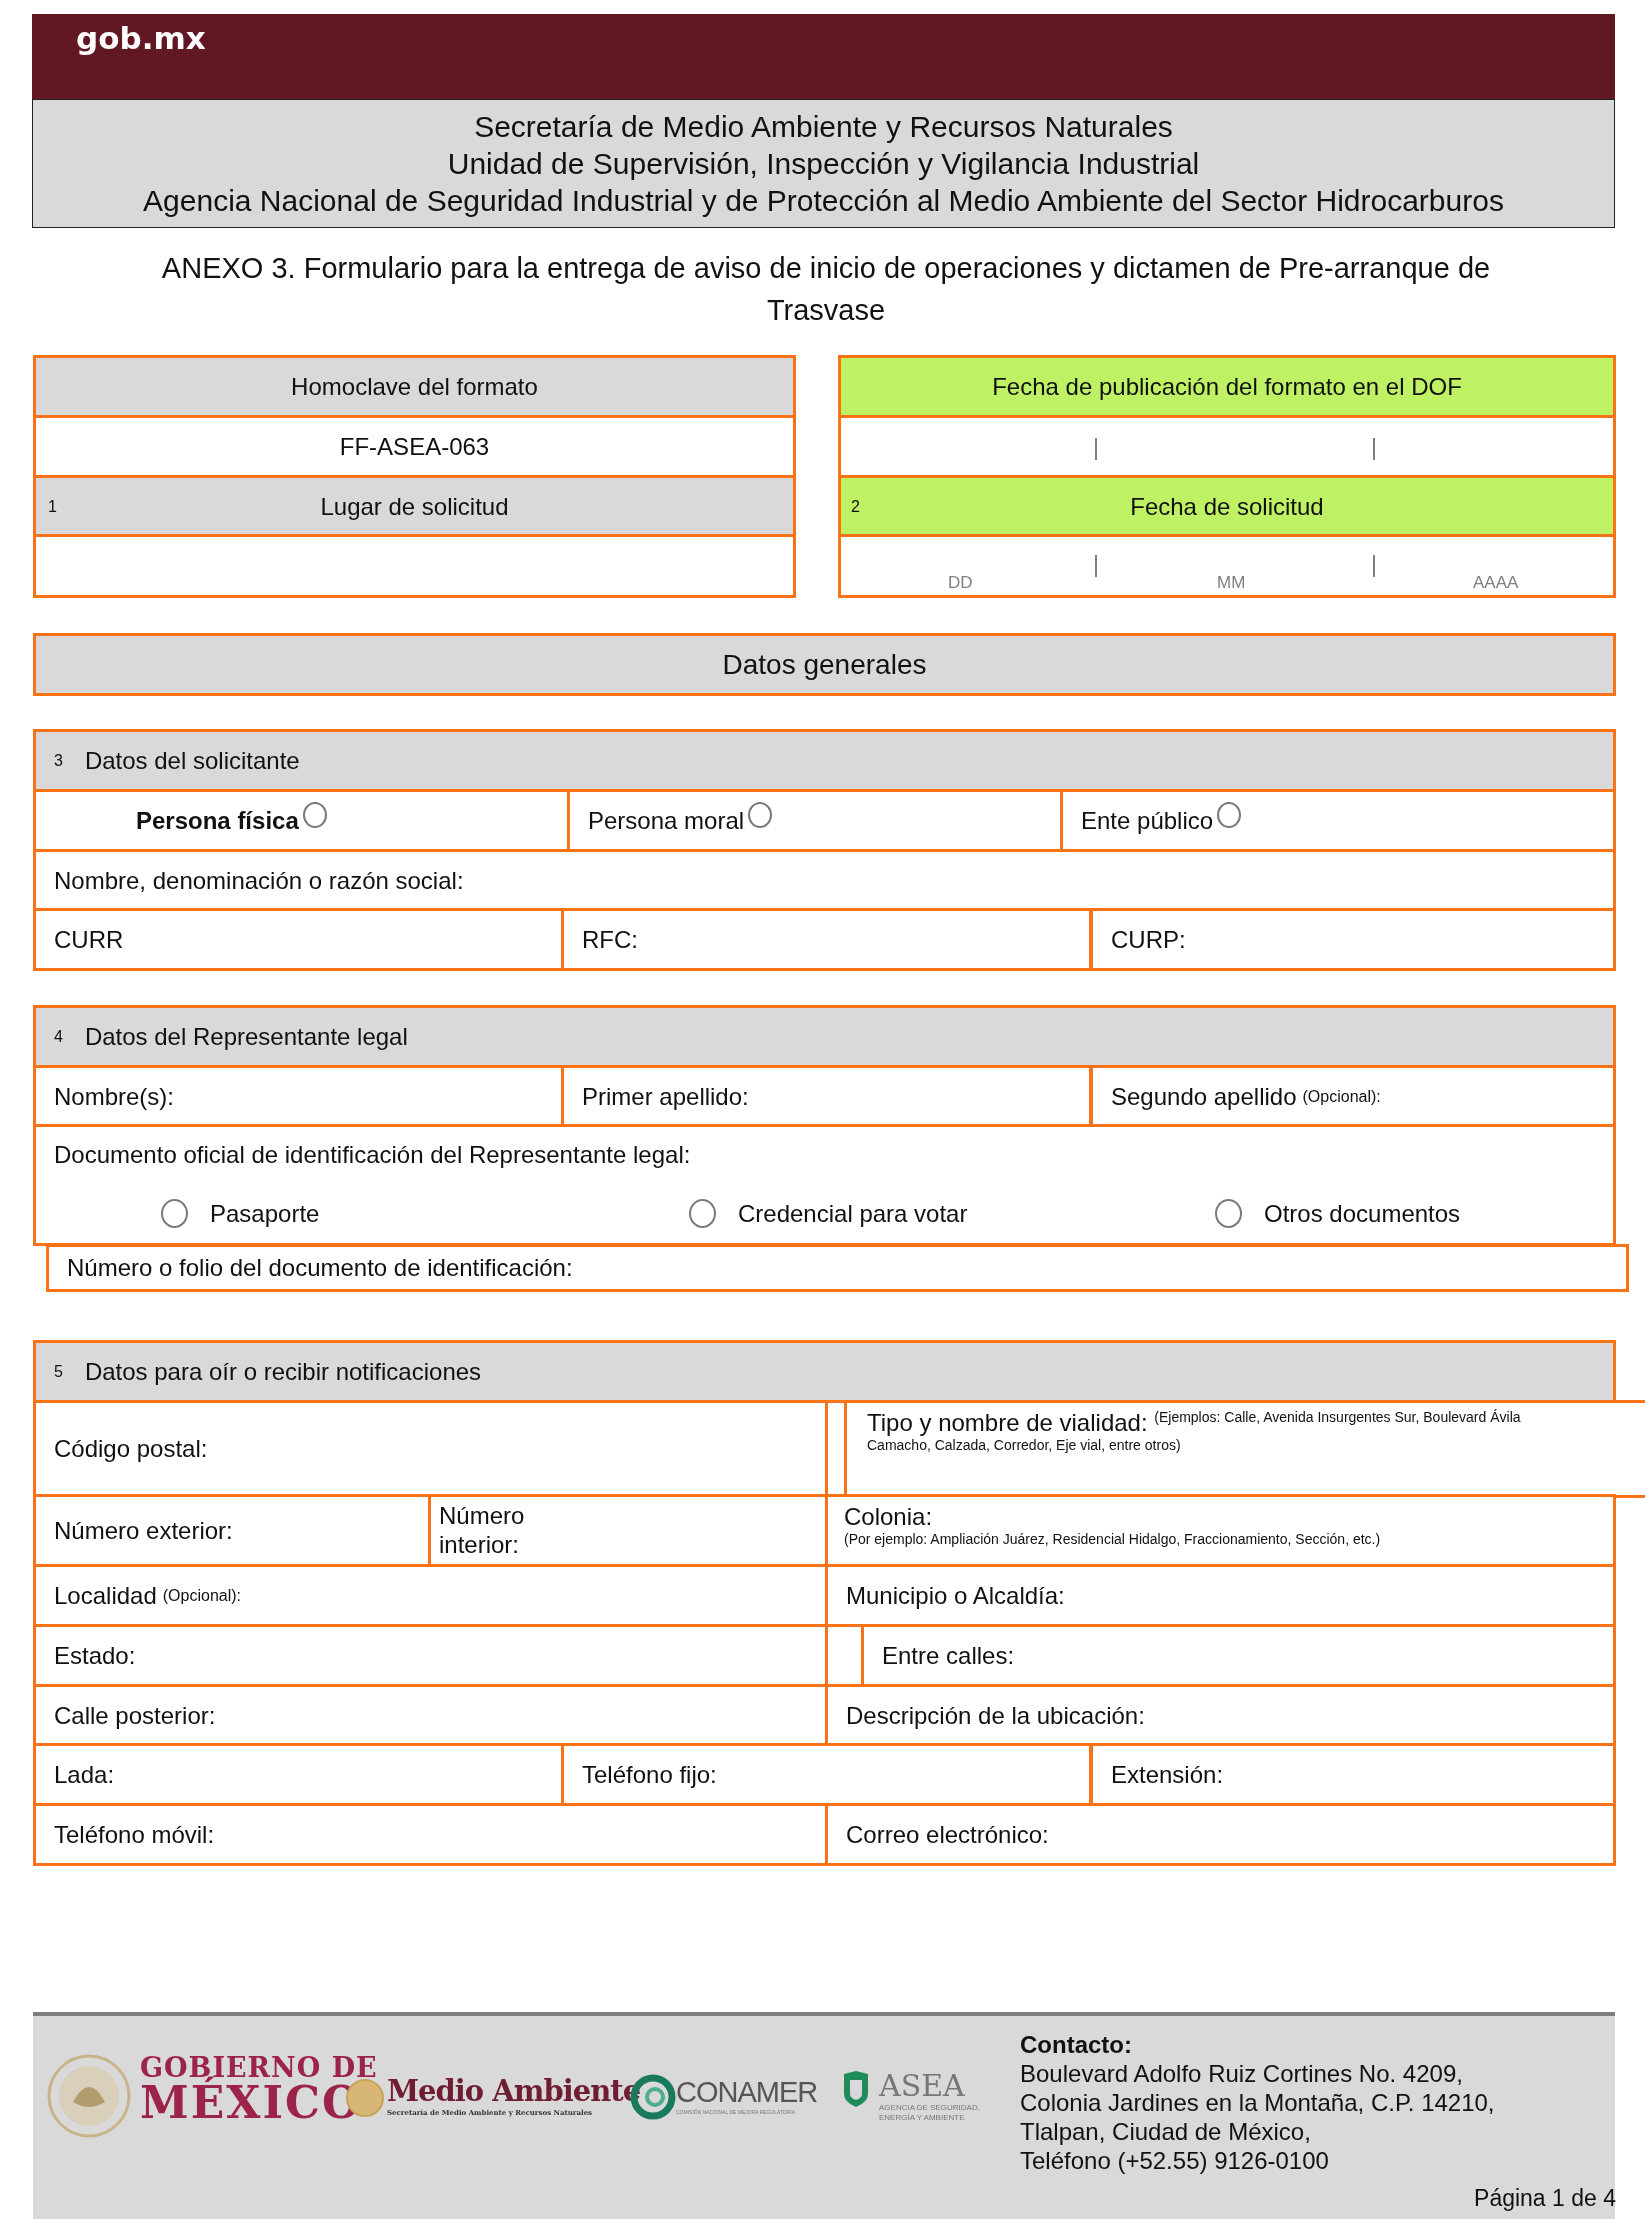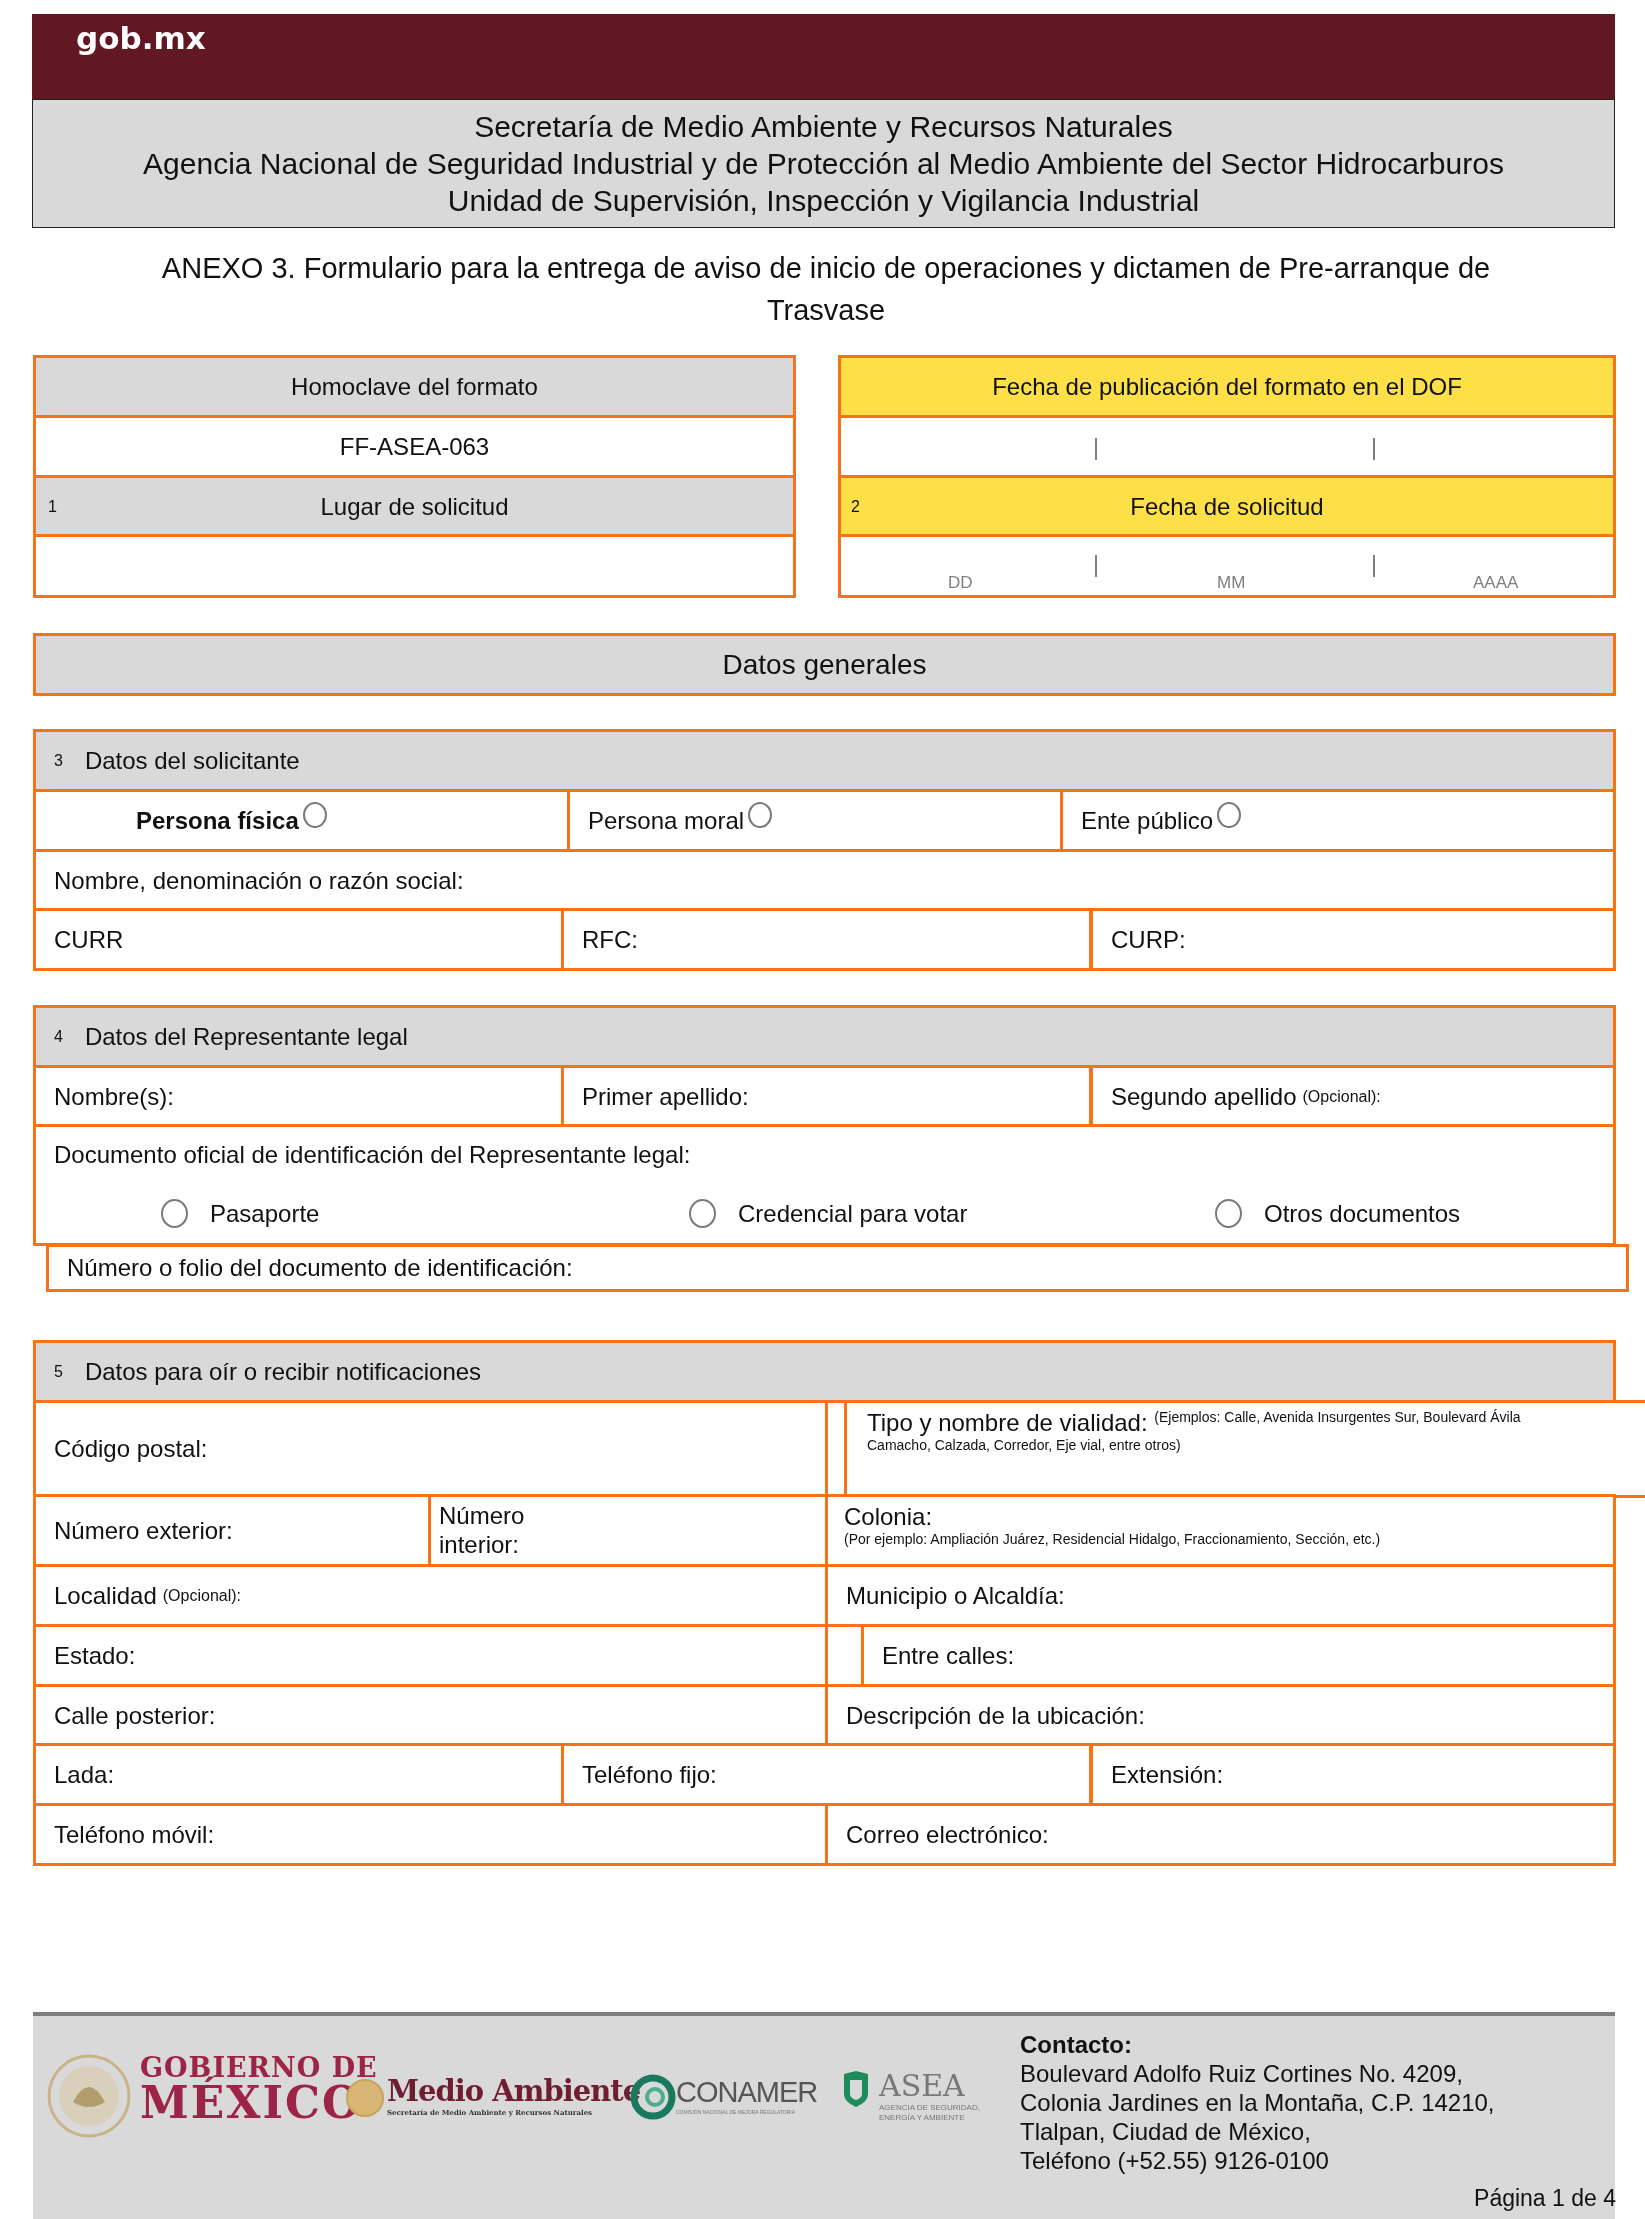--- a/index.html
+++ b/index.html
@@ -9,21 +9,21 @@
   .hdr-band { left:32px; top:14px; width:1583px; height:85px; background:#611823; }
   .hdr-band .brand { position:absolute; left:44px; top:6px; color:#fff; font-weight:bold;
          font-size:31px; font-family:"DejaVu Sans", sans-serif; }
   .hdr-gray { left:32px; top:99px; width:1583px; height:129px; background:#d9d9d9;
          border-left:1px solid #222; border-right:1px solid #222; border-bottom:1px solid #222; border-top:1px solid #222;
          text-align:center; font-size:30px; line-height:37px; padding-top:8px; color:#111; }
   .title { left:40px; top:247px; width:1572px; text-align:center; font-size:29px; line-height:42px; color:#111; }
 
   .cell { position:absolute; box-sizing:border-box; border:3px solid #f97316; background:#fff; }
   .cell.g { background:#d9d9d9; }
-  .cell.g2 { background:#fde047; }
+  .cell.g2 { background:#bef264; }
   .ctr { display:flex; align-items:center; justify-content:center; font-size:24px; }
   .lbl { display:flex; align-items:center; padding-left:18px; font-size:24px; }
   .num { position:absolute; font-size:16px; }
   .small { font-size:16px; }
   .tiny { font-size:14px; }
   .sep { position:absolute; width:2px; background:#7f7f7f; height:22px; }
   .datelbl { position:absolute; font-size:17px; color:#7f7f7f; }
   .radio { display:inline-block; width:24px; height:26px; border:2.5px solid #7a7a7a; border-radius:50%;
            box-sizing:border-box; vertical-align:middle; background:#fff; }
   .footer { left:33px; top:2012px; width:1582px; height:215px; background:#d9d9d9; border-top:4px solid #7f7f7f; }
@@ -32,22 +32,22 @@
   .logo { position:absolute; }
 </style>
 </head>
 <body>
 
 <div class="abs hdr-band">
   <span class="brand">gob.mx</span>
 </div>
 <div class="abs hdr-gray">
   <div>Secretaría de Medio Ambiente y Recursos Naturales</div>
+  <div>Unidad de Supervisión, Inspección y Vigilancia Industrial</div>
   <div>Agencia Nacional de Seguridad Industrial y de Protección al Medio Ambiente del Sector Hidrocarburos</div>
-  <div>Unidad de Supervisión, Inspección y Vigilancia Industrial</div>
 </div>
 
 <div class="abs title">
   <div>ANEXO 3. Formulario para la entrega de aviso de inicio de operaciones y dictamen de Pre-arranque de</div>
   <div>Trasvase</div>
 </div>
 
 <div class="cell g ctr" style="left:33px;top:355px;width:763px;height:63px;">
   <span>Homoclave del formato</span>
 </div>

